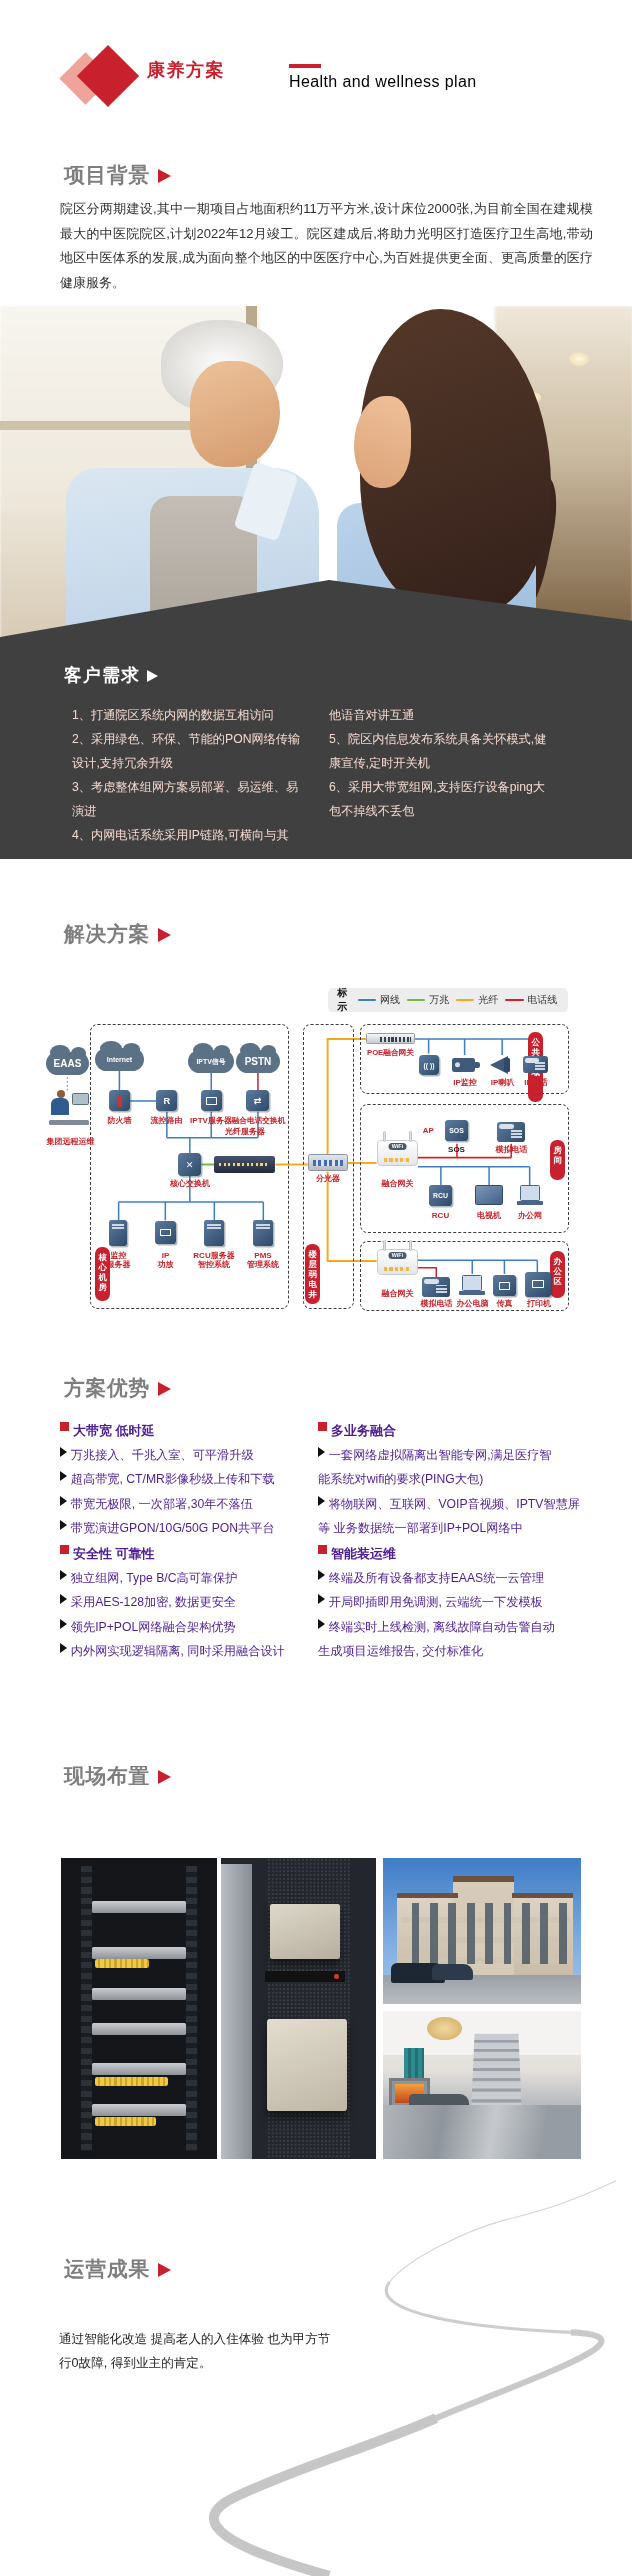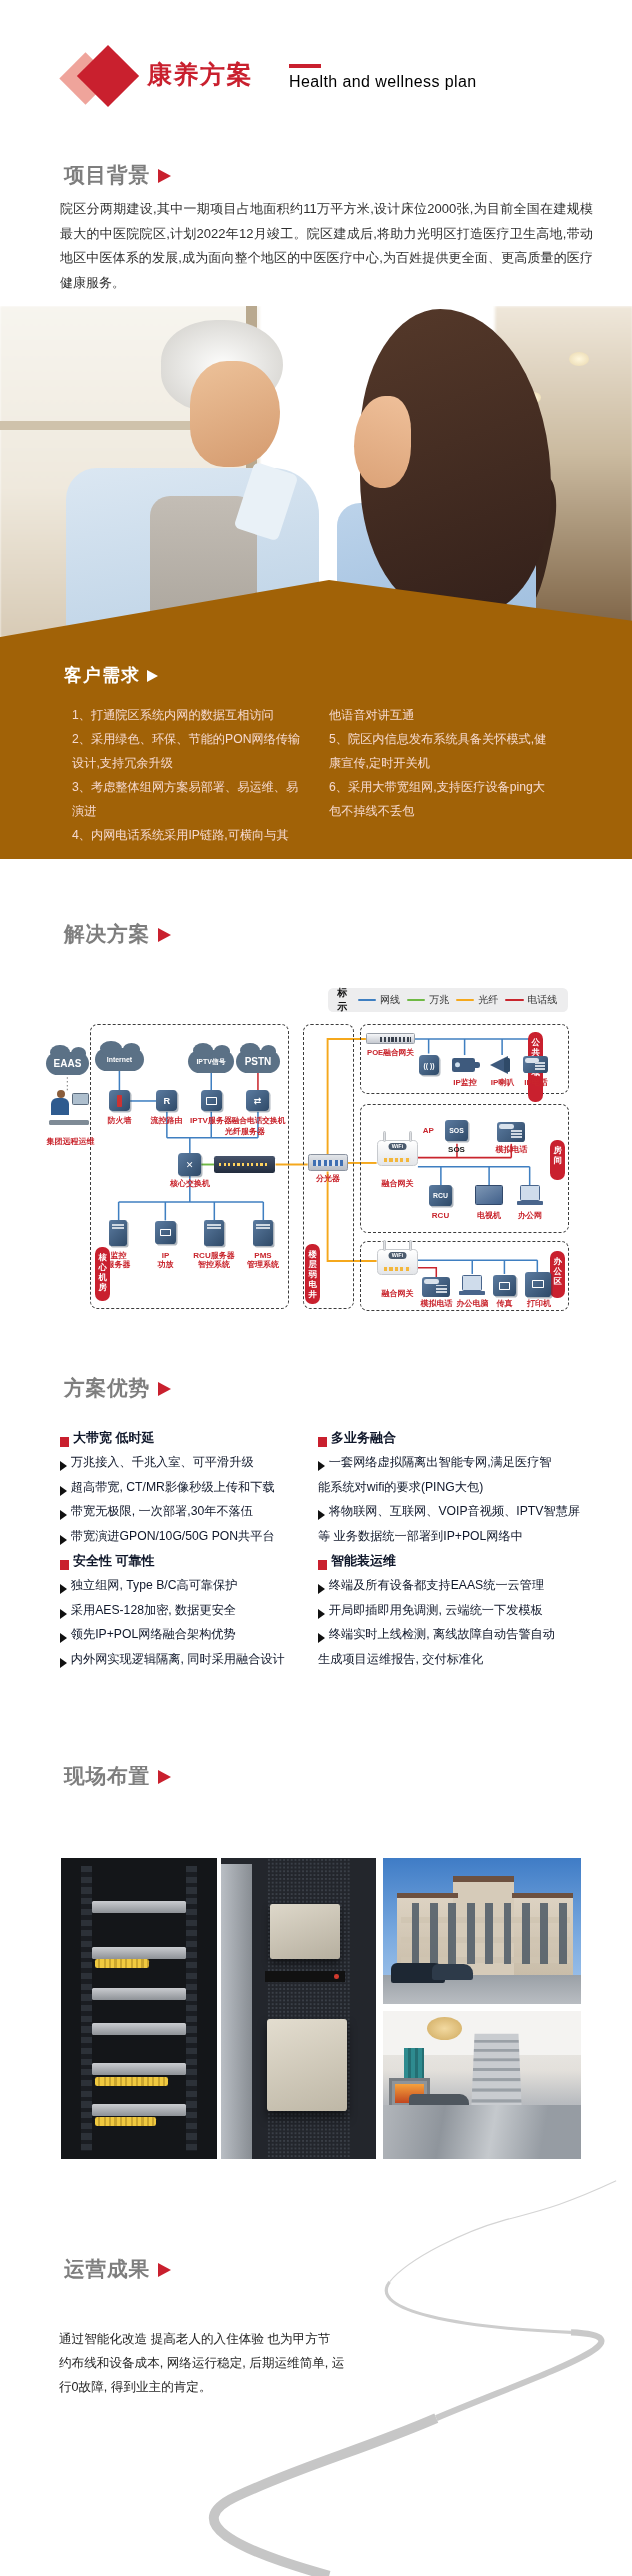--- a/index.html
+++ b/index.html
@@ -4,21 +4,21 @@
 <style>
   * { margin:0; padding:0; box-sizing:border-box; }
   html,body { background:#fff; }
   body { font-family:"Liberation Sans","DejaVu Sans",sans-serif; }
   #page { position:relative; width:633px; height:2576px; margin:0 auto; background:#fff; overflow:hidden; }
 
   
   .diamond { position:absolute; transform:rotate(45deg); }
   .diamond.pink { left:67px; top:60px; width:37px; height:37px; background:#efa49b; }
   .diamond.red  { left:86px; top:54px; width:44px; height:44px; background:#c9202e; }
-  .brand-title { position:absolute; left:147px; top:58px; font-size:25px; font-weight:bold; color:#c9202e; letter-spacing:1.5px; }
+  .brand-title { position:absolute; left:147px; top:58px; font-size:18px; font-weight:bold; color:#c9202e; letter-spacing:1.5px; }
   .brand-dash { position:absolute; left:289px; top:64px; width:32px; height:3.8px; background:#c9202e; }
   .brand-sub { position:absolute; left:289px; top:73px; font-size:16px; color:#000000; letter-spacing:0.4px; }
 
   
   .sec-title { position:absolute; font-size:20.7px; font-weight:bold; color:#7e7e7e; letter-spacing:0.8px; white-space:nowrap; }
   .sec-title .arr { display:inline-block; width:0; height:0; margin-left:7.7px; border-left:13px solid #c9202e; border-top:7.7px solid transparent; border-bottom:7.7px solid transparent; vertical-align:-0.8px; }
 
   
   .pb-body { position:absolute; left:60px; top:197px; width:533px; font-size:13px; line-height:24.5px; color:#2e2e2e; text-align:justify; }
 
@@ -36,21 +36,21 @@
   .man-face { position:absolute; left:190px; top:55px; width:90px; height:106px; background:linear-gradient(160deg,#edc29a,#d49a6e); border-radius:46% 54% 58% 42%; }
   .man-shirt { position:absolute; left:66px; top:162px; width:253px; height:199px; background:linear-gradient(170deg,#dbe7f2,#b8cfe4); border-radius:31px 46px 0 0; }
   .man-tee { position:absolute; left:150px; top:190px; width:107px; height:145px; background:linear-gradient(#c3bdb5,#a9a39a); border-radius:20px 20px 0 0; }
   .man-collar { position:absolute; left:243px; top:161px; width:46px; height:69px; background:#e9f1f7; transform:rotate(18deg); border-radius:6.1px; }
   .wom-hair { position:absolute; left:360px; top:3.1px; width:191px; height:306px; background:linear-gradient(160deg,#55392a,#33201a); border-radius:42% 58% 40% 45%; }
   .wom-face { position:absolute; left:354px; top:90px; width:57px; height:92px; background:linear-gradient(200deg,#efc09a,#dba277); border-radius:60% 40% 50% 50%; }
   .wom-scrub { position:absolute; left:337px; top:197px; width:199px; height:138px; background:linear-gradient(165deg,#bcd3ea,#9dbdde); border-radius:23px 38px 0 0; }
   .wom-tail { position:absolute; left:504px; top:168px; width:46px; height:145px; background:#3a261d; border-radius:40%; transform:rotate(12deg); }
 
   
-  .needs { position:absolute; left:0; top:580px; width:633px; height:279px; background:#a16207;
+  .needs { position:absolute; left:0; top:580px; width:633px; height:279px; background:#404040;
            clip-path:polygon(0 57px,329px 0,100% 41px,100% 100%,0 100%); }
   .needs-title { position:absolute; left:64px; top:83px; font-size:17.6px; font-weight:bold; color:#fff; letter-spacing:1.5px; }
   .needs-title .arr { display:inline-block; width:0; height:0; margin-left:6.9px; border-left:11.5px solid #fff; border-top:6.9px solid transparent; border-bottom:6.9px solid transparent; vertical-align:-0.8px; }
   .needs-col { position:absolute; top:127px; width:260px;margin-left:8px; }
   .needs-col.l { left:64px; } .needs-col.r { left:321px; }
   .needs-col div { height:24px; font-size:12.2px; color:#f6d9d0; white-space:nowrap; }
 
   
   .legend { position:absolute; left:328px; top:988px; width:240px; height:24px; background:#ededee; border-radius:5.4px;
             display:flex; align-items:center; padding:0 9.2px; gap:5.4px; }
@@ -124,21 +124,21 @@
   .person { position:absolute; left:49px; top:1090px; width:40px; height:35px; }
   .person .head { position:absolute; left:7.7px; top:0; width:8.4px; height:8.4px; border-radius:50%; background:#8a5d3b; }
   .person .body { position:absolute; left:1.5px; top:7.7px; width:18.4px; height:17px; background:#2f5b8f; border-radius:6.1px 6.1px 0 0; }
   .person .mon { position:absolute; right:0; top:3.1px; width:17px; height:12.2px; background:#aebfce; border:1.5px solid #5b6b7d; border-radius:1.5px; }
   .person .desk { position:absolute; left:0; bottom:0; width:40px; height:4.6px; background:#7f8b96; border-radius:1.5px; }
 
   
   .adv-col { position:absolute; top:1422px; }
   .adv-col.l { left:60px; width:264px; }
   .adv-col.r { left:318px; width:283px; }
-  .adv-col > div { height:24.6px; display:flex; align-items:flex-end; white-space:nowrap; font-size:12.2px; color:#0f172a; }
+  .adv-col > div { height:24.6px; display:flex; align-items:flex-start; white-space:nowrap; font-size:12.2px; color:#4c1d95; }
   .adv-col > div.h { font-size:13px; font-weight:bold; }
   .adv-col .mark { flex:none; display:inline-block; }
   .adv-col .h .mark { width:9.2px; height:9.2px; background:#c9202e; margin-right:3.8px; }
   .adv-col .i .mark { width:0; height:0; border-left:7.7px solid #111; border-top:5.4px solid transparent; border-bottom:5.4px solid transparent; margin-right:3.8px; }
 
   
   .ph { position:absolute; overflow:hidden; }
   #ph1 { left:61px; top:1858px; width:156px; height:301px; background:#141619; }
   #ph1 .rail { position:absolute; top:7.7px; bottom:7.7px; width:10.7px; background:repeating-linear-gradient(#2c3138 0 6.1px,#1a1d22 6.1px 10.7px); }
   #ph1 .rl { left:20px; } #ph1 .rr { right:20px; }
@@ -594,18 +594,17 @@
     <path d="M805 2850 C730 2885 700 2890 657 2902 C610 2915 535 2950 509 2982" fill="none" stroke="#d4d4d4" stroke-width="1.5"></path>
     <path d="M509 2982 C480 3020 600 3042 746 3048" fill="none" stroke="#cdcdcd" stroke-width="4"></path>
     <path d="M746 3048 C862 3053 700 3105 570 3160" fill="none" stroke="#c9c9c9" stroke-width="8"></path>
     <path d="M570 3160 C470 3203 400 3220 307 3263 C240 3295 300 3330 430 3366" fill="none" stroke="#c6c6c6" stroke-width="13"></path>
   </svg>
 
 
   <div class="res-par">
 
   <div>通过智能化改造  提高老人的入住体验  也为甲方节</div>
-      <div>约布线和设备成本, 网络运行稳定, 后期运维简单, 运</div>
       <div>行0故障, 得到业主的肯定。</div>
     </div>
 
 </div>
 
 
 </body></html>

